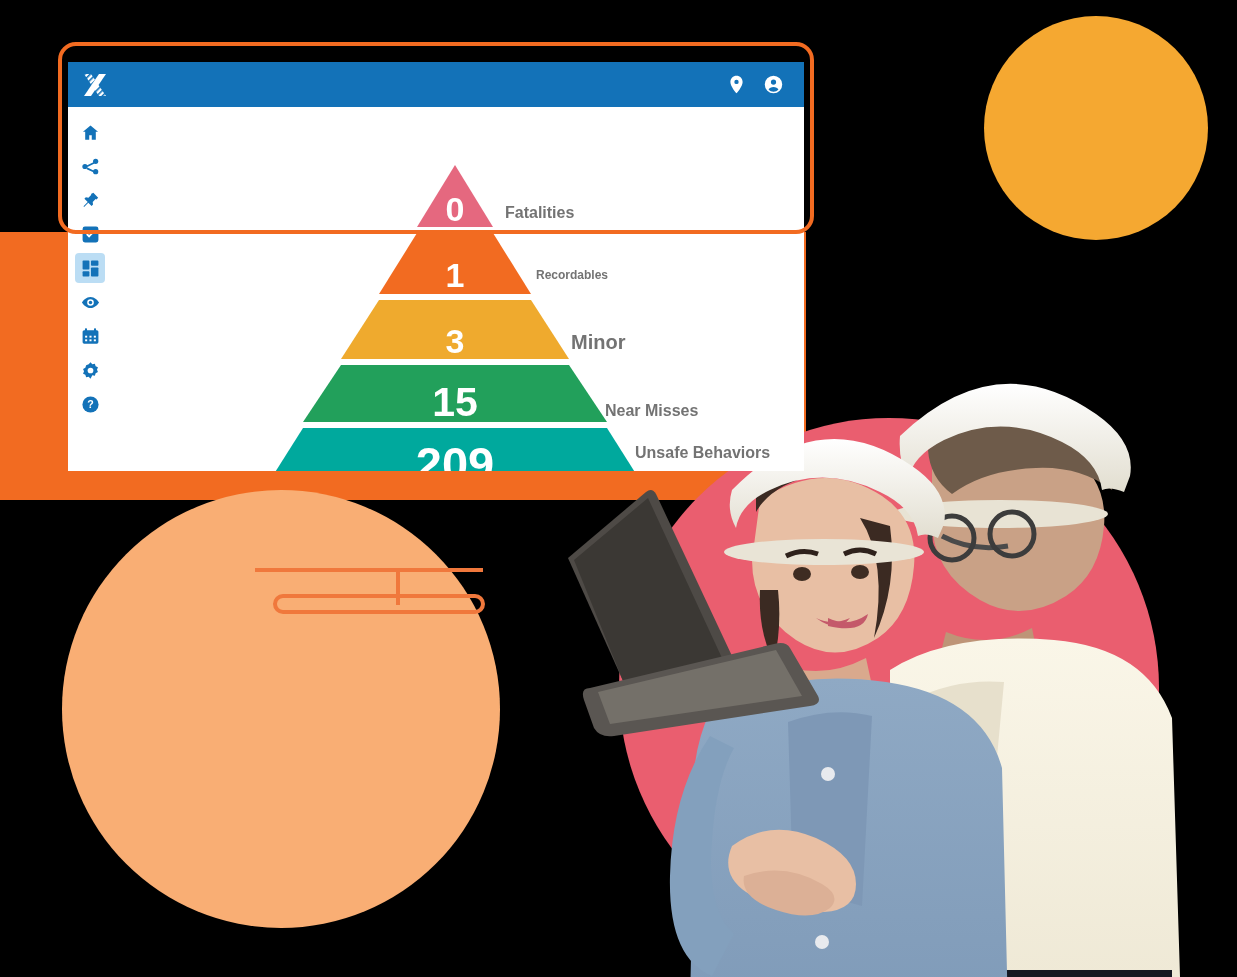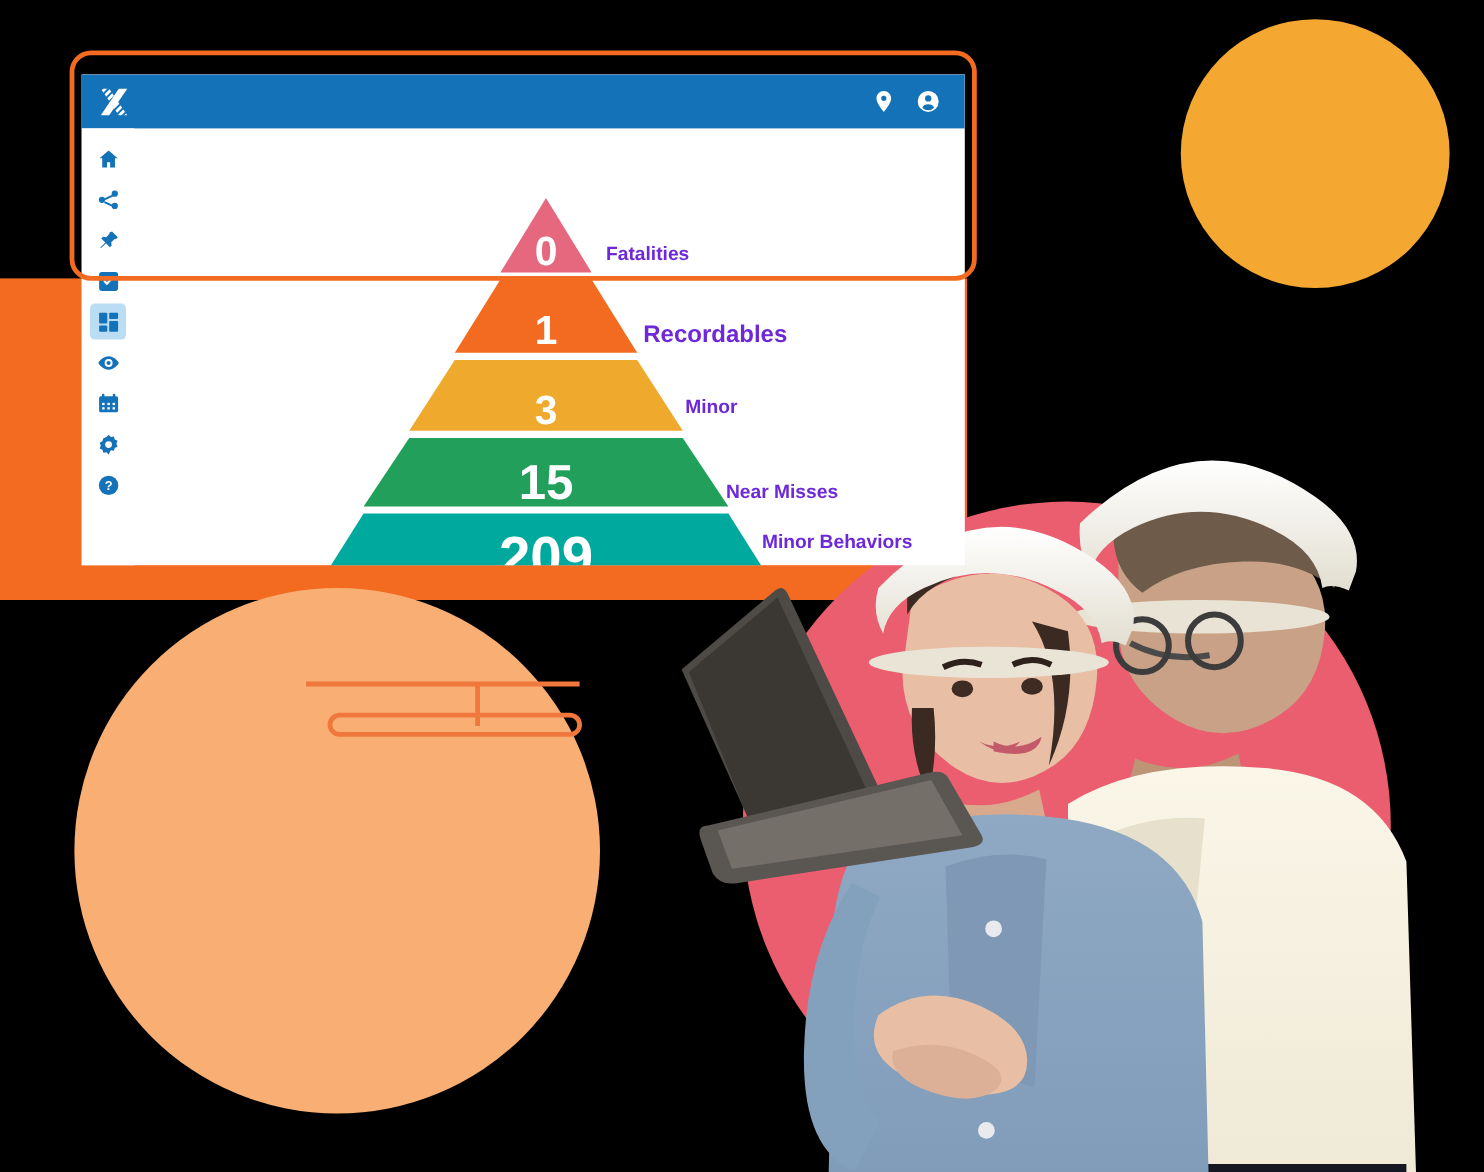--- a/index.html
+++ b/index.html
@@ -80,21 +80,21 @@
 
   
   .pyramid-area{
     position:absolute;left:44px;top:45px;width:692px;height:364px;
   }
   .pyramid-svg{position:absolute;left:155px;top:58px;}
   .pyramid-label{
     position:absolute;
     font-family:"Liberation Sans", sans-serif;
     font-weight:bold;
-    color:#6d28d9;
+    color:#737373;
     white-space:nowrap;
   }
 
   
   .people{
     position:absolute;left:560px;top:200px;width:620px;height:777px;
     overflow:hidden;
   }
 </style>
 </head>
@@ -290,22 +290,22 @@
         <text x="188" y="188" text-anchor="middle" font-size="34" font-weight="bold" font-family="Liberation Sans, sans-serif" fill="#ffffff">3</text>
 
         <polygon points="74,200 302,200 340,257 36,257" fill="#22A05B"></polygon>
         <text x="188" y="251" text-anchor="middle" font-size="41" font-weight="bold" font-family="Liberation Sans, sans-serif" fill="#ffffff">15</text>
 
         <polygon points="36,263 340,263 376,320 0,320" fill="#00A99D"></polygon>
         <text x="188" y="315" text-anchor="middle" font-size="47" font-weight="bold" font-family="Liberation Sans, sans-serif" fill="#ffffff">209</text>
       </svg>
 
       <span class="pyramid-label" style="left:393px;top:97px;font-size:16px;">Fatalities</span>
-      <span class="pyramid-label" style="left:424px;top:161px;font-size:20px;">Recordables</span>
-      <span class="pyramid-label" style="left:459px;top:224px;font-size:16px;">Minor</span>
+      <span class="pyramid-label" style="left:424px;top:161px;font-size:12px;">Recordables</span>
+      <span class="pyramid-label" style="left:459px;top:224px;font-size:20px;">Minor</span>
       <span class="pyramid-label" style="left:493px;top:295px;font-size:16px;">Near Misses</span>
-      <span class="pyramid-label" style="left:523px;top:337px;font-size:16px;">Minor Behaviors</span>
+      <span class="pyramid-label" style="left:523px;top:337px;font-size:16px;">Unsafe Behaviors</span>
     </div>
   </div>
 
   <div class="window-frame"></div>
 
 </div>
 
 </body></html>

